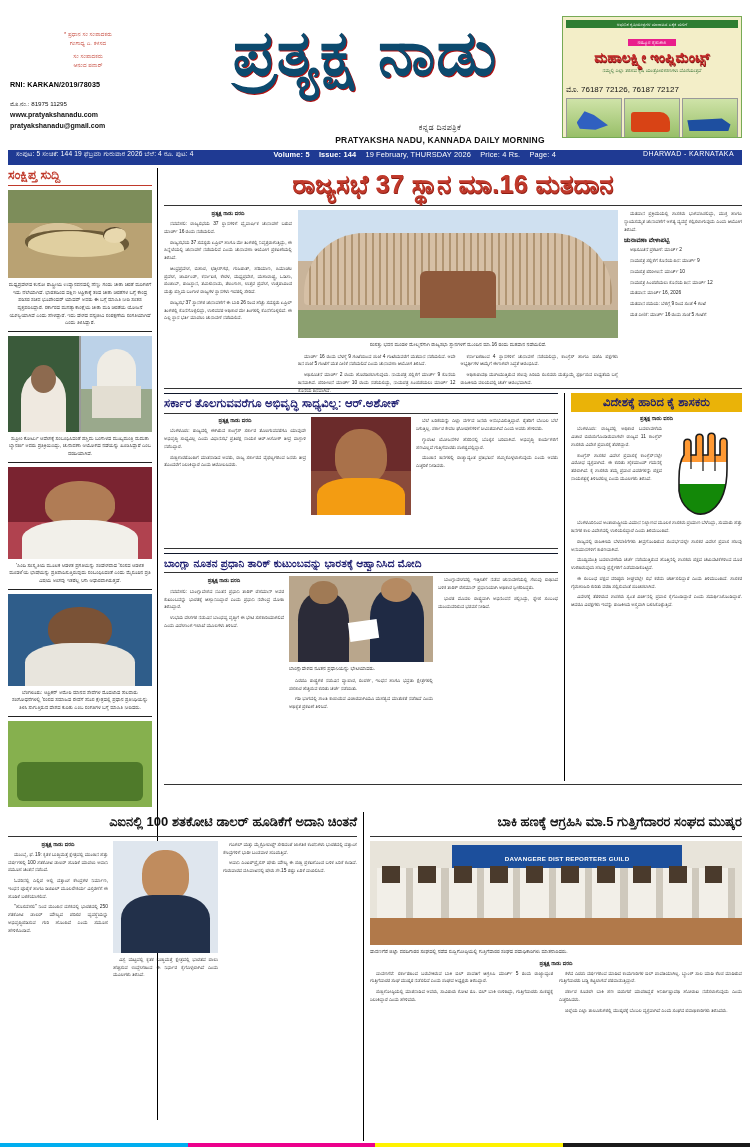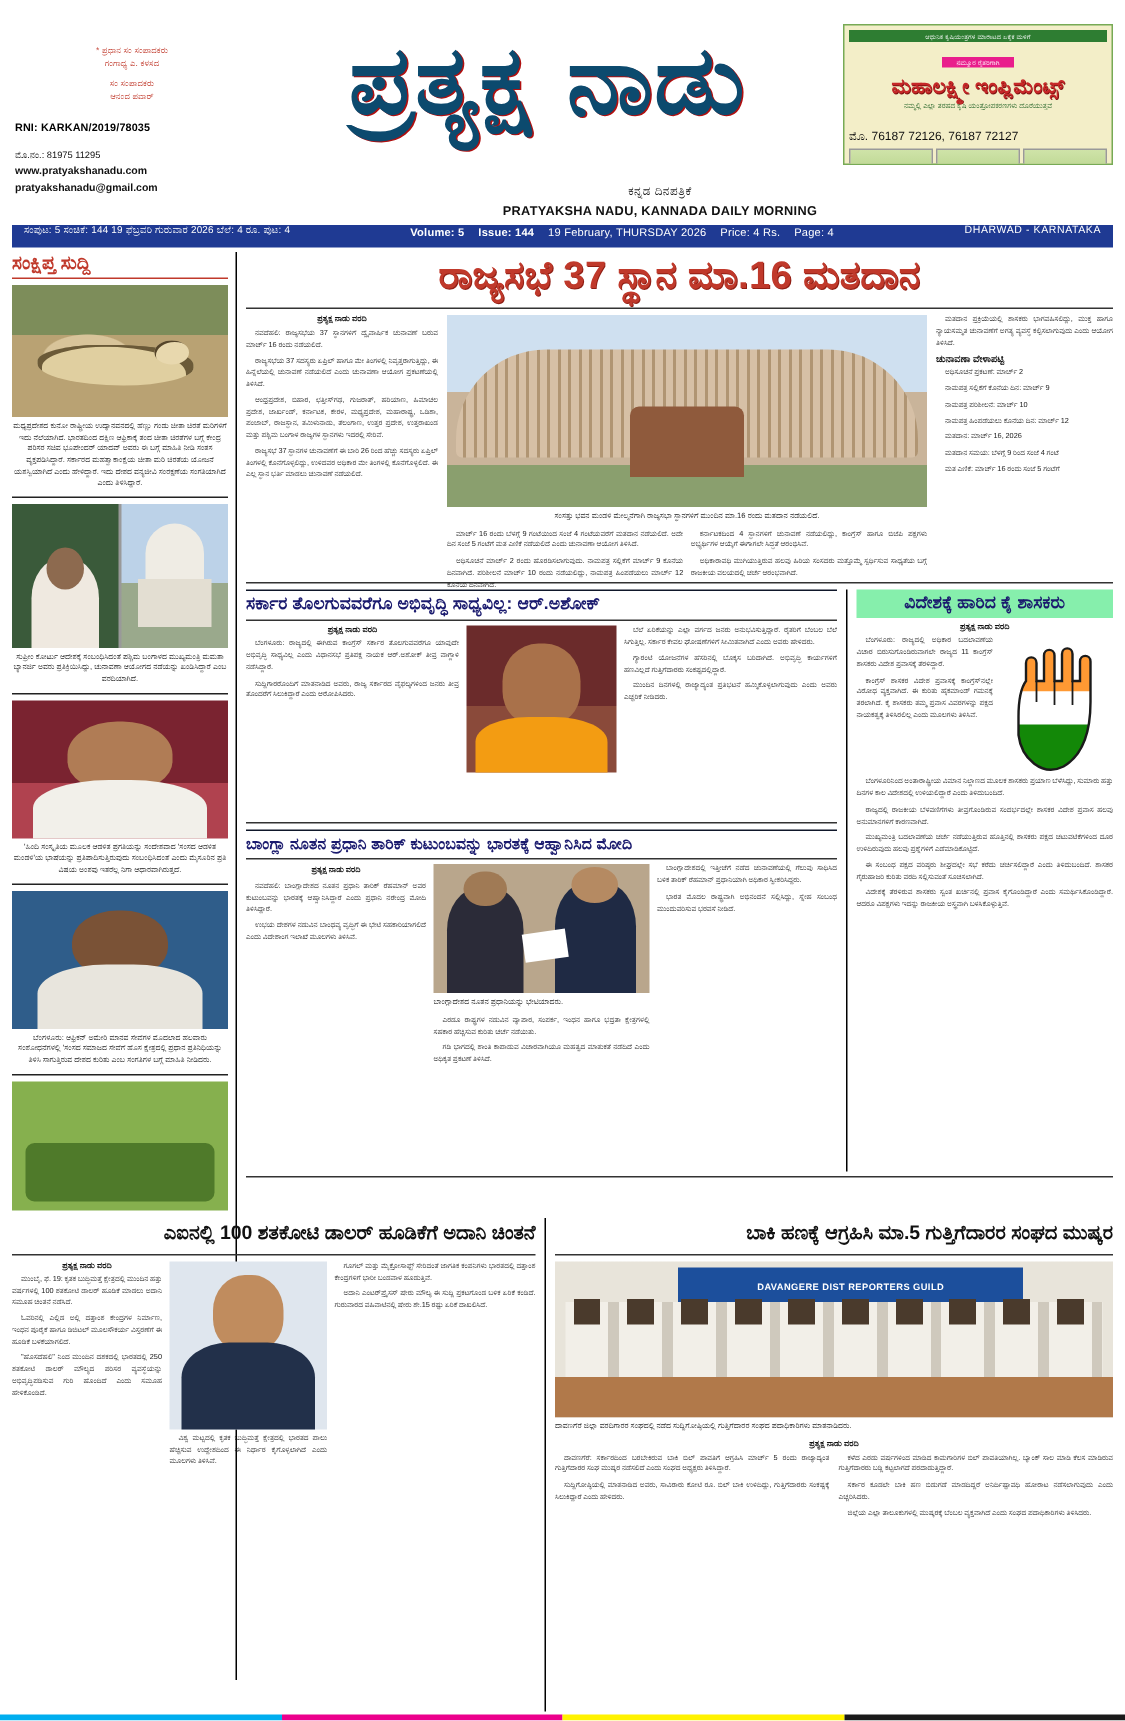--- a/index.html
+++ b/index.html
@@ -31,21 +31,21 @@
     text-shadow: 1px 1px 0 #b01010;
     margin-top: 6px;
   }
   .logo-sub-kn { font-size: 8px; color: #222; margin-top: 20px; letter-spacing: .3px; }
   .logo-sub-en { font-size: 8.5px; font-weight: bold; color: #111; letter-spacing: .2px; margin-top: 2px; }
   .logo-line2 { display: flex; justify-content: center; gap: 30px; align-items: baseline; margin-top: 18px;}
 
   .mh-right { width: 180px; }
   .ad-box {
     border: 1px solid #7a5; background: #f3eec8;
-    height: 94px; padding: 3px; position: relative; overflow: hidden;
+    height: 122px; padding: 3px; position: relative; overflow: hidden;
   }
   .ad-top { font-size: 4.4px; text-align: center; background: #2e7d32; color: #fff; padding: 1.5px 0; letter-spacing: .1px;}
   .ad-ribbon { text-align: center; margin: 2px 0 0; }
   .ad-ribbon span { background: #e91e8c; color: #fff; font-size: 4.6px; padding: 1px 10px; display: inline-block; }
   .ad-title { text-align: center; font-size: 13.5px; font-weight: bold; color: #c62828; letter-spacing: .2px; margin-top: 2px; text-shadow: .5px .5px 0 #7b1010; }
   .ad-desc { text-align: center; font-size: 4.8px; color: #1b5e20; margin-top: 2px; }
   .ad-phone { font-size: 8px; font-weight: normal; color: #111; margin-top: 12px; }
   .ad-imgs { display: flex; gap: 2px; margin-top: 3px; height: 46px; }
   .ad-img { flex: 1; border: 1px solid #999; position: relative; overflow: hidden; background: linear-gradient(#cfe3a8,#8fb95e); }
   .imp1::after { content:""; position:absolute; left:18%; top:28%; width:58%; height:42%; background:#3060c0; clip-path: polygon(0 60%, 25% 0, 55% 20%, 100% 75%, 60% 100%, 10% 95%); }
@@ -129,21 +129,21 @@
 
   .ph-parliament { height: 128px; background: linear-gradient(#cfe0f0 0 40%, #c9b49a 40% 78%, #8a9f6e 78% 100%); position: relative; overflow:hidden; }
   .ph-parliament::before { content:""; position:absolute; left:2%; top:18%; width:96%; height:56%;
       background: repeating-linear-gradient(90deg,#d6c0a6 0 5px,#b09573 5px 7px); border-radius: 60px 60px 4px 4px; }
   .ph-parliament::after { content:""; position:absolute; left:38%; top:48%; width:24%; height:36%; background:#8f5a3c; border-radius:6px 6px 0 0; }
 
   .sec2-head {
     font-size: 11.5px; font-weight: bold; color: #1a1a6e; letter-spacing: .1px;
     padding: 3px 0; line-height: 1.15;
   }
-  .sec2-head.yellow { background: #86efac; text-align: center; }
+  .sec2-head.yellow { background: #eab308; text-align: center; }
   .box-rule { border-top: 1px solid #0f172a; border-bottom: 1px solid #333; }
 
   .ph-ashok { height: 98px; background: linear-gradient(#6b2b2b 0 55%, #8a4a3a 55% 100%); position: relative; }
   .ph-ashok::before { content:""; position:absolute; left:24%; top:12%; width:52%; height:56%; background:#a9714a; border-radius:46% 46% 42% 42%; }
   .ph-ashok::after { content:""; position:absolute; left:6%; top:62%; width:88%; height:42%; background:#f39c12; border-radius:40% 40% 0 0; }
 
   .ph-modi { height: 86px; background: linear-gradient(#b9a68c 0 100%); position: relative; overflow: hidden; }
   .ph-modi .m1 { position:absolute; left:6%; top:18%; width:36%; height:82%; background:#2b2b38; border-radius:40% 40% 0 0; }
   .ph-modi .m1::after { content:""; position:absolute; left:22%; top:-16%; width:56%; height:34%; background:#a07a55; border-radius:50%; }
   .ph-modi .m2 { position:absolute; right:6%; top:14%; width:38%; height:86%; background:#1f2a44; border-radius:40% 40% 0 0; }

